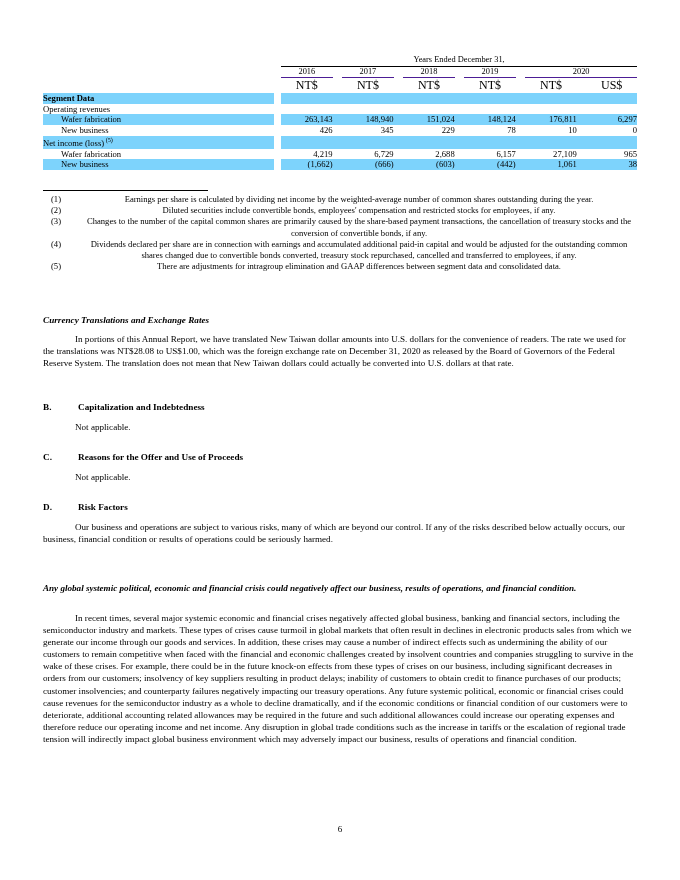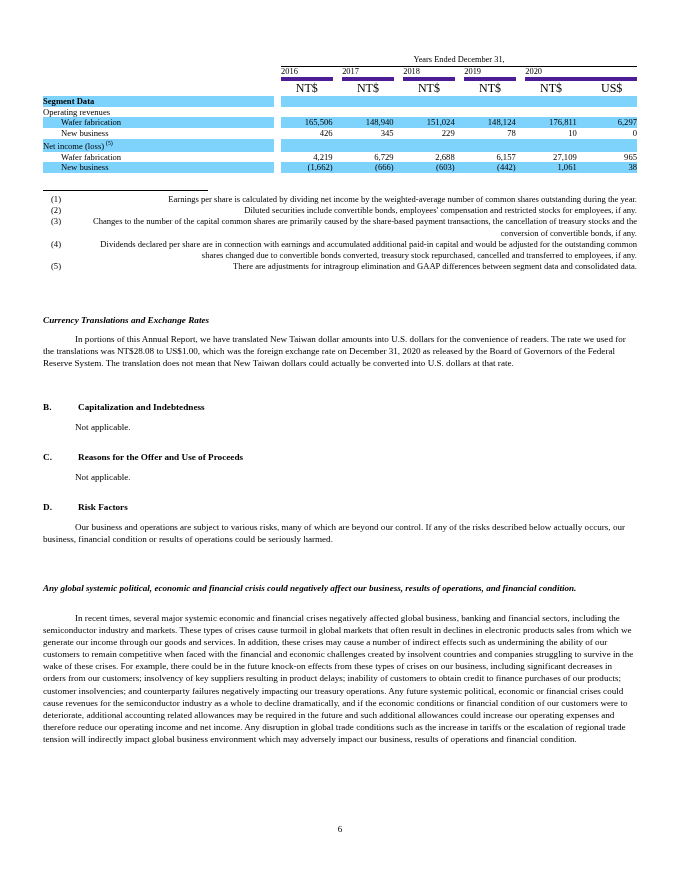--- a/index.html
+++ b/index.html
@@ -48,24 +48,24 @@
   .col-pad   { width: 11px; }
 
   .hdr-years {
     text-align: center;
     font-weight: bold;
     font-size: 8.4px;
     padding-bottom: 1px;
     border-bottom: 1px solid #000;
   }
   .hdr-year-cell {
-    text-align: left;
+    text-align: center;
     font-weight: bold;
     font-size: 8.4px;
-    border-bottom: 4px solid #4c1d95;
+    border-bottom: 1px solid #4c1d95;
     padding-top: 2px;
     padding-bottom: 1px;
   }
   .hdr-cur-cell {
     text-align: center;
     font-weight: bold;
     font-size: 12px;
     padding-top: 2px;
     padding-bottom: 2px;
   }
@@ -110,21 +110,21 @@
     align-items: flex-start;
   }
   .fn-marker {
     width: 38px;
     flex: 0 0 38px;
     padding-left: 8px;
     box-sizing: border-box;
   }
   .fn-text {
     flex: 1 1 auto;
-    text-align: right;
+    text-align: center;
   }
 
   
   .sec-head-i {
     position: absolute;
     left: 43px;
     width: 594px;
     font-style: italic;
     font-weight: bold;
     font-size: 9.2px;
@@ -265,21 +265,21 @@
             <td></td>
             <td class="num"></td>
             <td></td>
             <td class="num"></td>
             <td></td>
             <td class="num"></td>
           </tr>
           <tr class="shade">
             <td class="lbl i1">Wafer fabrication</td>
             <td style="background: rgb(255, 255, 255);"></td>
-            <td class="num">165,506</td>
+            <td class="num">263,143</td>
             <td></td>
             <td class="num">148,940</td>
             <td></td>
             <td class="num">151,024</td>
             <td></td>
             <td class="num">148,124</td>
             <td></td>
             <td class="num">176,811</td>
             <td></td>
             <td class="num">6,297</td>

